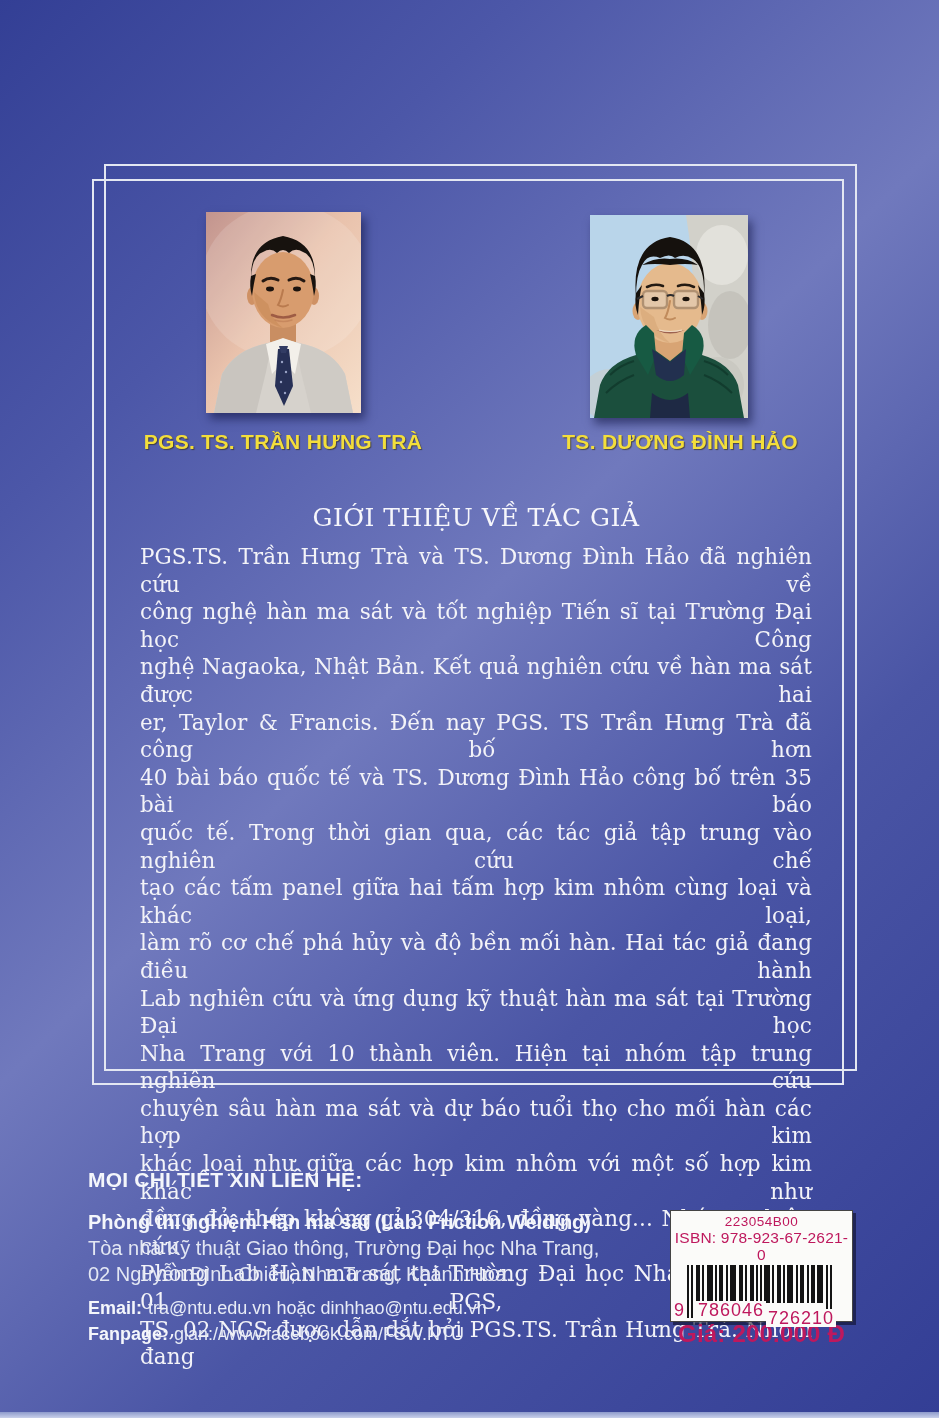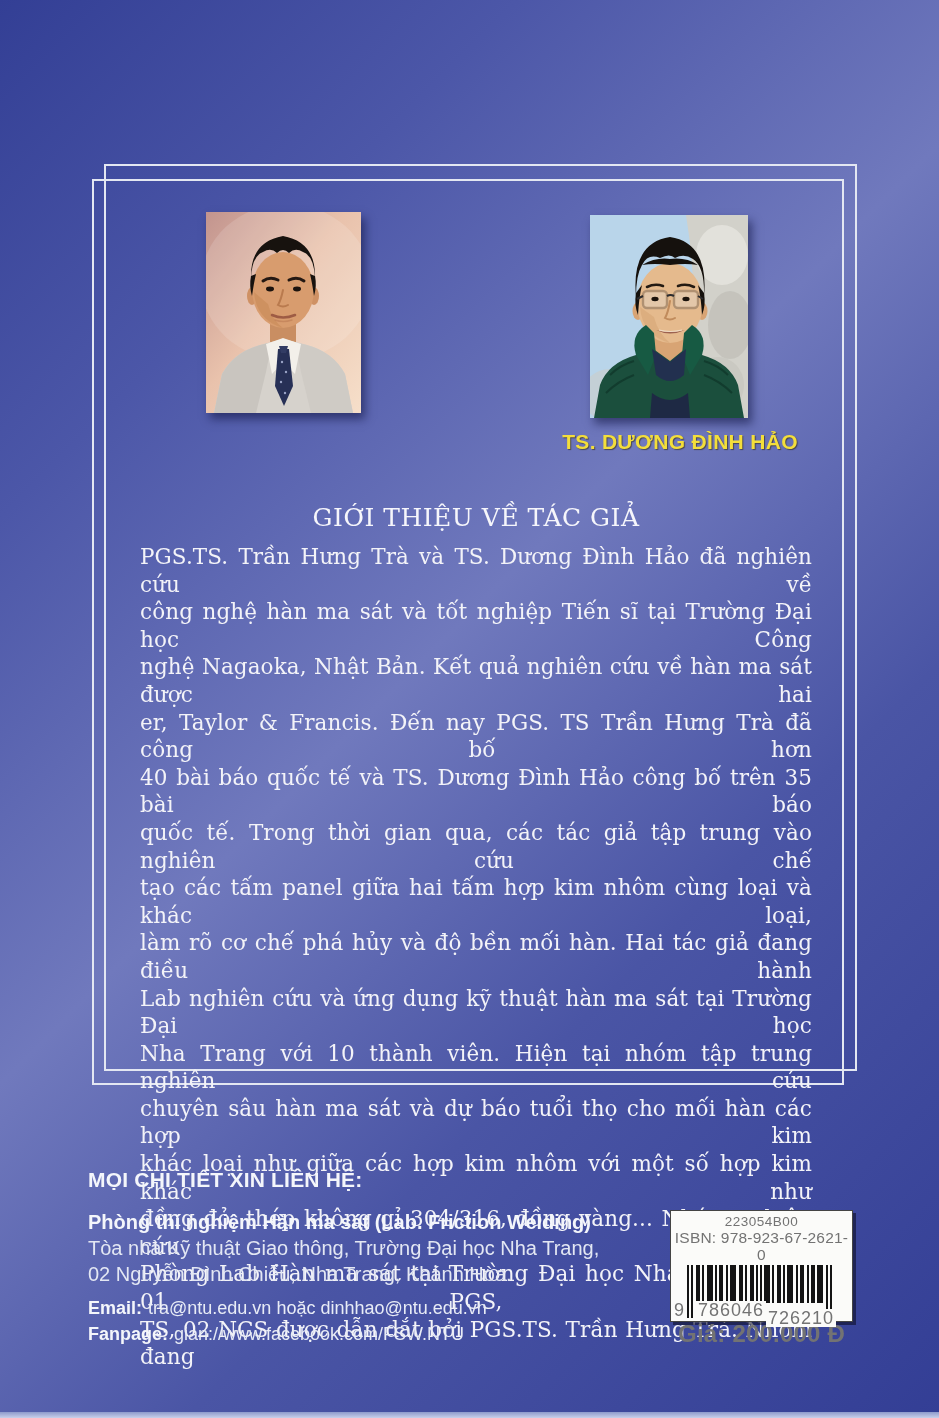--- a/index.html
+++ b/index.html
@@ -49,21 +49,21 @@
   .contact-addr{font-size:20px;line-height:26px;color:#e3e7f3;font-weight:normal;}
   .contact-row{font-size:18px;line-height:26px;}
   .contact-row.first{margin-top:8px;}
   .contact-label{font-weight:bold;}
   .contact-value{font-weight:normal;color:#e8ecf6;margin-left:6px;}
 
   .barcode-label{
     position:absolute;left:670px;top:1210px;width:183px;height:112px;
     background:#fbfbf9;border:1px solid #444;
     box-shadow:3px 3px 0 rgba(10,10,30,0.55);
-    text-align:center;color:#737373;padding-top:3px;box-sizing:border-box;
+    text-align:center;color:#be185d;padding-top:3px;box-sizing:border-box;
   }
   .bc-code{font-size:13.5px;line-height:15px;letter-spacing:0.5px;}
   .bc-isbn{font-size:15.5px;line-height:17px;letter-spacing:0.2px;}
   .bc-bars{position:relative;display:flex;align-items:flex-start;height:54px;margin:2px 0 0 16px;}
   .bc-bar{flex:0 0 auto;height:38px;background:#141414;}
   .bc-bar.tall{height:53px;}
   .bc-digits{position:absolute;top:36px;left:0;width:100%;height:18px;font-size:18px;line-height:18px;}
   .bc-digit-group{position:absolute;background:#fbfbf9;padding:0 2px;letter-spacing:1px;}
   .bc-d9{left:-15px;top:0;}
   .bc-dg1{left:9px;top:0;}
@@ -175,20 +175,21 @@
       <path d="M4 203 L10 170 Q18 148 46 140 L62 133 L80 146 L96 133 L112 140 Q140 148 148 170 L154 203 Z" fill="#1b4f3d"></path>
       <path d="M46 140 Q40 120 56 110 L64 118 L66 140 L58 160 Z" fill="#175a43"></path>
       <path d="M112 140 Q118 120 102 110 L94 118 L92 140 L100 160 Z" fill="#175a43"></path>
       <path d="M20 160 Q30 150 44 146 M16 178 Q28 166 44 160 M138 160 Q128 150 114 146 M142 178 Q130 166 114 160" stroke="#123c2e" stroke-width="2" fill="none"></path>
 
       <path d="M62 178 Q80 192 98 178 L100 203 L60 203 Z" fill="#1e2944"></path>
       <path d="M62 134 L80 147 L96 134 L94 160 Q80 172 66 160 Z" fill="#22304f"></path>
     </svg>
   </div>
 
+  <div class="author-name name1">PGS. TS. TRẦN HƯNG TRÀ</div>
   <div class="author-name name2">TS. DƯƠNG ĐÌNH HẢO</div>
 
   <div class="bio-title">GIỚI THIỆU VỀ TÁC GIẢ</div>
 
   <div class="bio-text" id="bio-text">
       <div class="bio-line">PGS.TS. Trần Hưng Trà và TS. Dương Đình Hảo đã nghiên cứu về</div>
       <div class="bio-line">công nghệ hàn ma sát và tốt nghiệp Tiến sĩ tại Trường Đại học Công</div>
       <div class="bio-line">nghệ Nagaoka, Nhật Bản. Kết quả nghiên cứu về hàn ma sát được hai</div>
       <div class="bio-line">er, Taylor &amp; Francis. Đến nay PGS. TS Trần Hưng Trà đã công bố hơn</div>
       <div class="bio-line">40 bài báo quốc tế và TS. Dương Đình Hảo công bố trên 35 bài báo</div>

